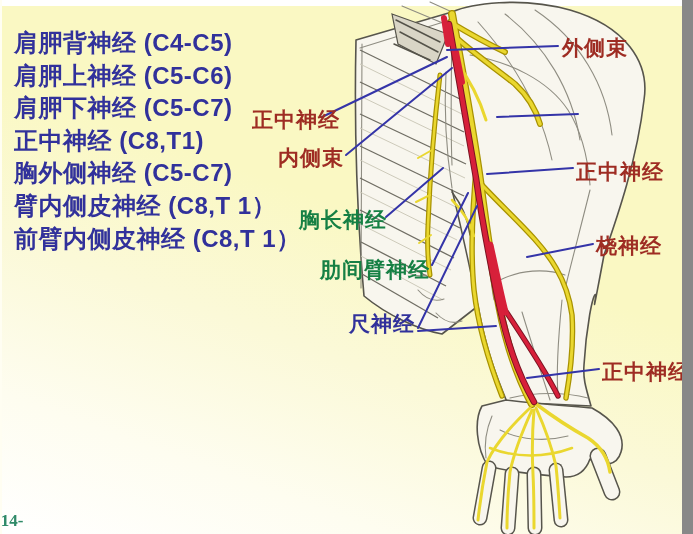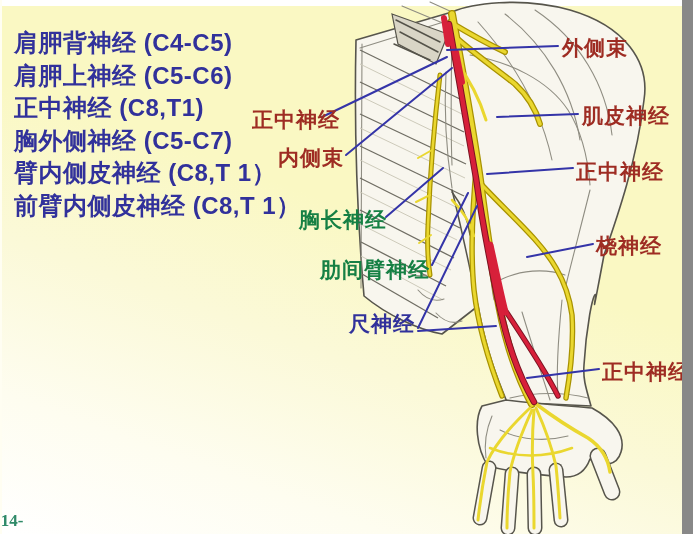--- a/index.html
+++ b/index.html
@@ -193,31 +193,31 @@
       <line class="ln" x1="578" y1="114" x2="497" y2="117"></line>
       <line class="ln" x1="573" y1="168" x2="487" y2="174"></line>
       <line class="ln" x1="593" y1="244" x2="527" y2="257"></line>
       <line class="ln" x1="599" y1="369" x2="527" y2="378"></line>
     </g>
   </svg>
 
   <ul class="nerve-list">
     <li>肩胛背神经 (C4-C5)</li>
     <li>肩胛上神经 (C5-C6)</li>
+    <li>肩胛下神经 (C5-C7)</li>
     <li>正中神经 (C8,T1)</li>
     <li>胸外侧神经 (C5-C7)</li>
     <li>臂内侧皮神经 (C8,T 1）</li>
     <li>前臂内侧皮神经 (C8,T 1）</li>
   </ul>
 
   <div class="ann red" style="left:252px;top:106px;">正中神经</div>
   <div class="ann red" style="left:278px;top:144px;">内侧束</div>
   <div class="ann green" style="left:320px;top:256px;">肋间臂神经</div>
   <div class="ann green" style="left:299px;top:206px;">胸长神经</div>
   <div class="ann blue" style="left:349px;top:310px;">尺神经</div>
   <div class="ann red" style="left:562px;top:34px;">外侧束</div>
-  <div class="ann red" style="left:582px;top:102px;">肌皮神经</div>
   <div class="ann red" style="left:576px;top:158px;">正中神经</div>
   <div class="ann red" style="left:596px;top:232px;">桡神经</div>
   <div class="ann red" style="left:602px;top:358px;">正中神经</div>
 
   <div class="page-num">-14-</div>
 </div>
 
 </body></html>

